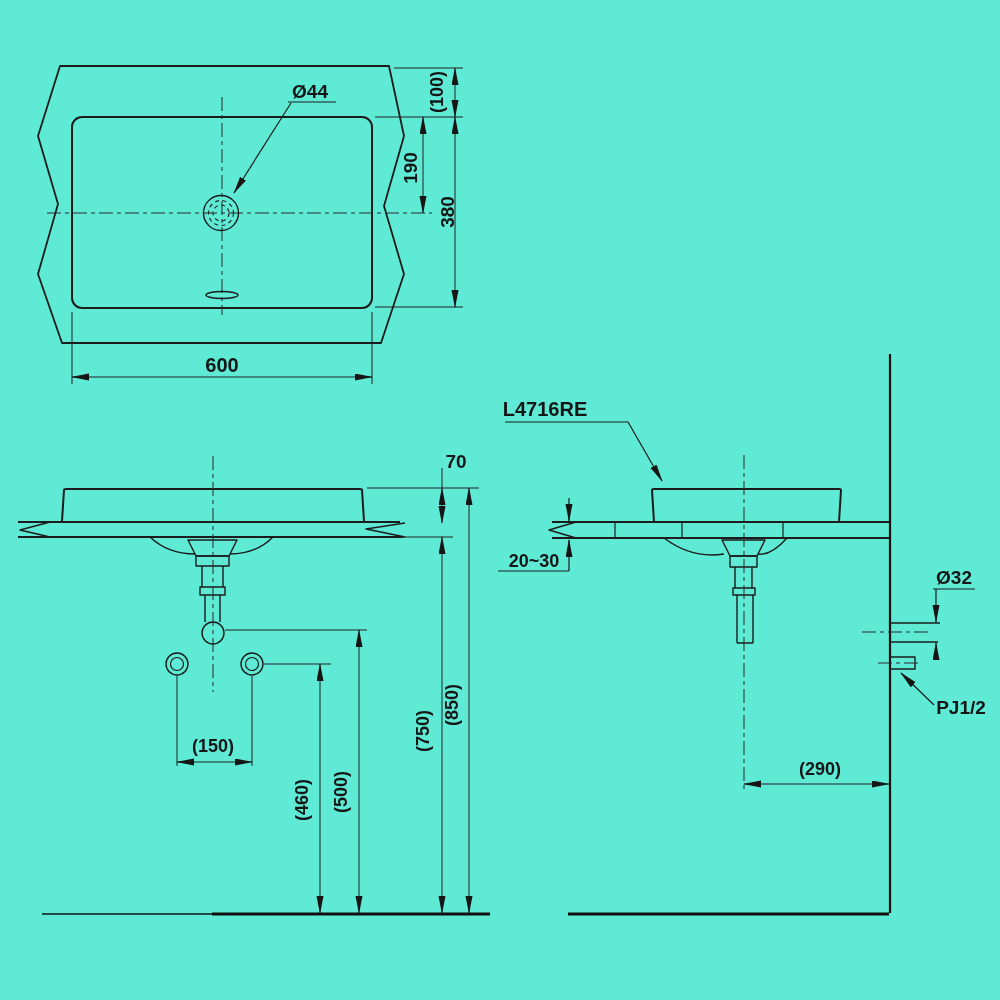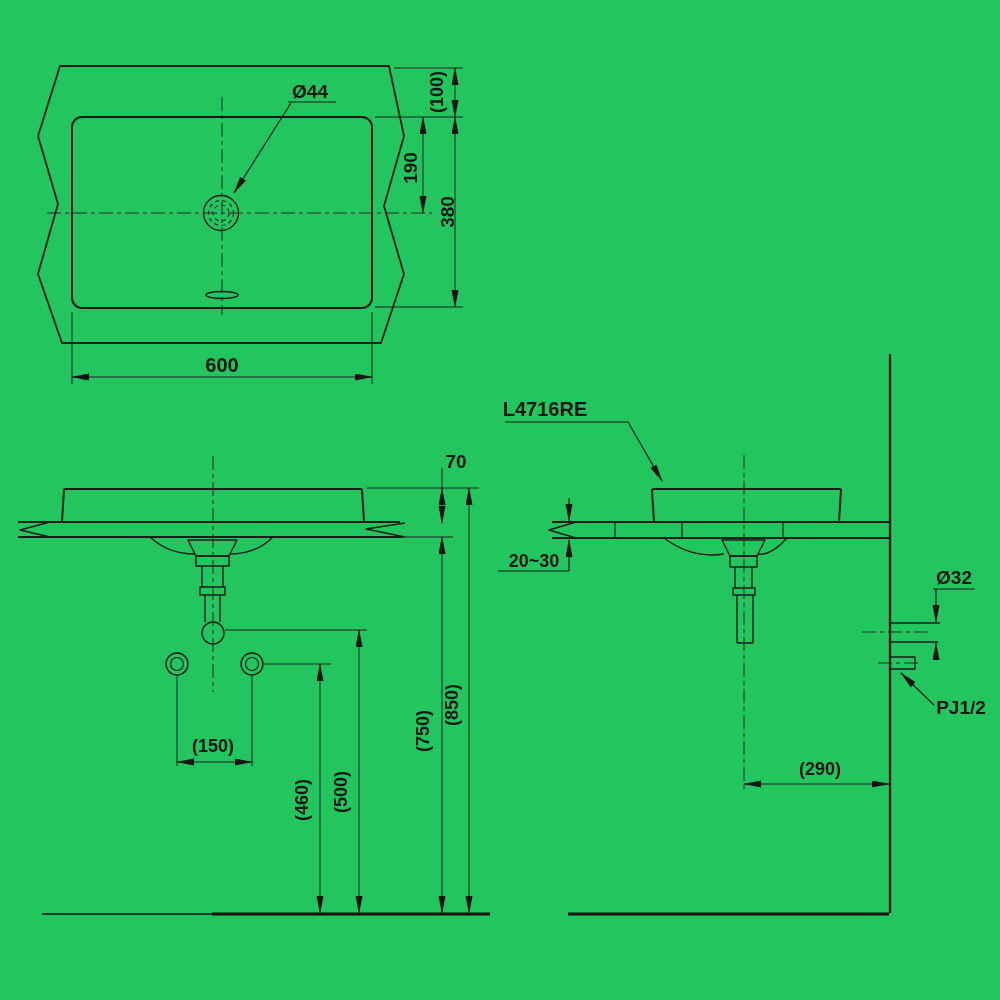--- a/index.html
+++ b/index.html
@@ -1,16 +1,16 @@
 <!DOCTYPE html>
 <html><head>
 <meta charset="utf-8">
 <style>
   html,body{margin:0;padding:0;background:#ffffff;}
-  #canvas{position:relative;width:1000px;height:1000px;background:#22c55e;overflow:hidden;}
+  #canvas{position:relative;width:1000px;height:1000px;background:#5eead4;overflow:hidden;}
   svg{position:absolute;left:0;top:0;}
   svg text{
     font-family:"Liberation Sans","DejaVu Sans",sans-serif;
     font-weight:700;
     fill:#161616;
   }
   .fs20{font-size:20px;}
   .fs19{font-size:19px;}
   .fs18{font-size:18px;}
   .outline{fill:none;stroke:#1c1c1c;stroke-width:1.8;stroke-linejoin:round;}

